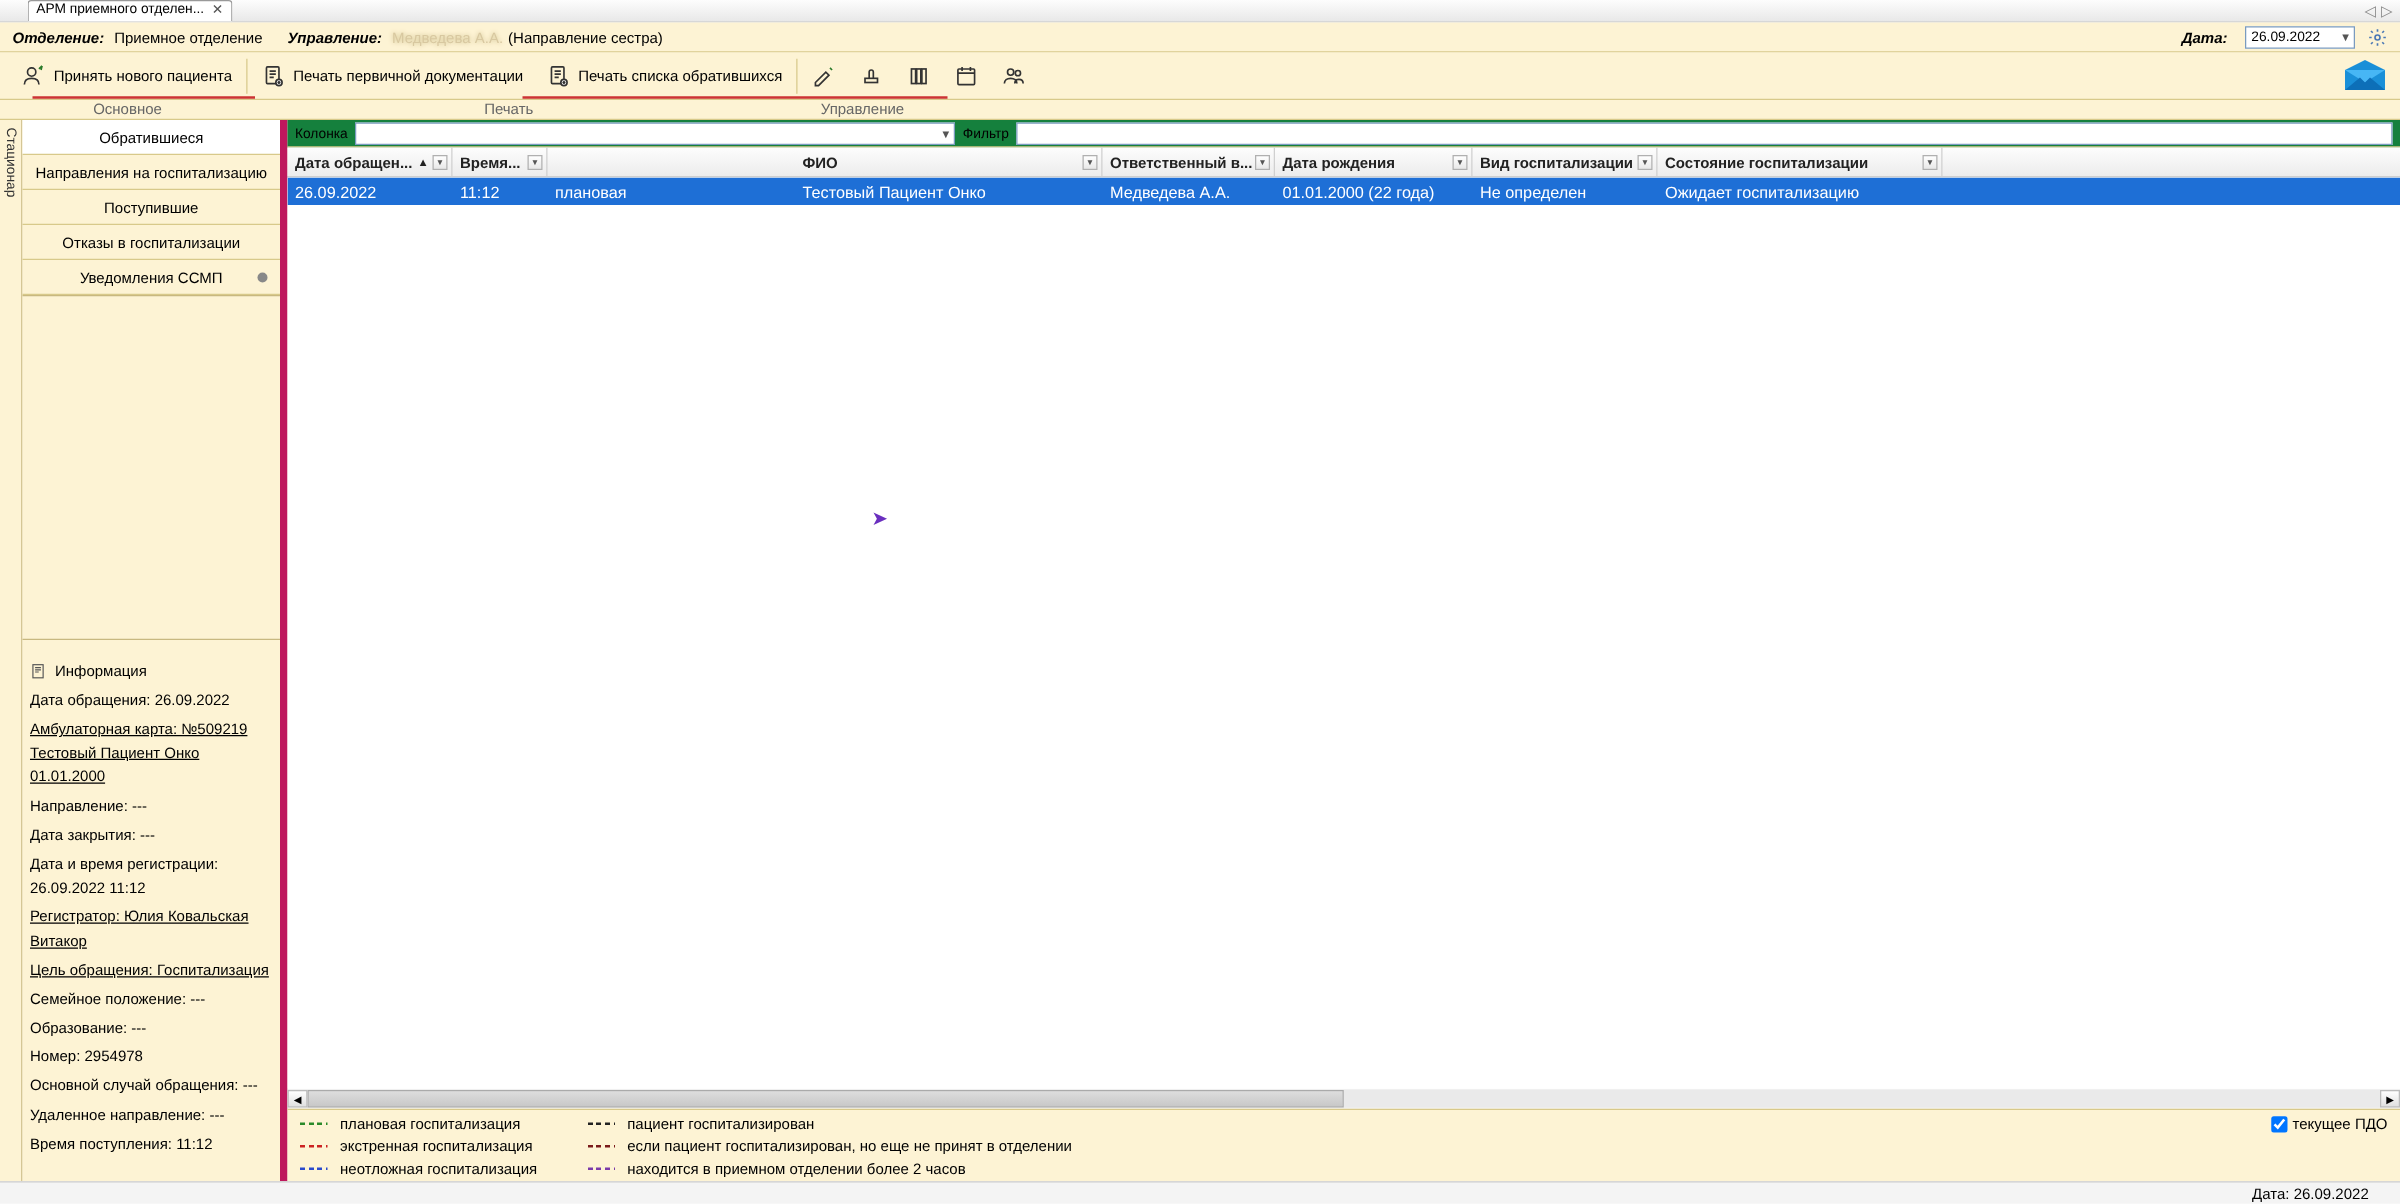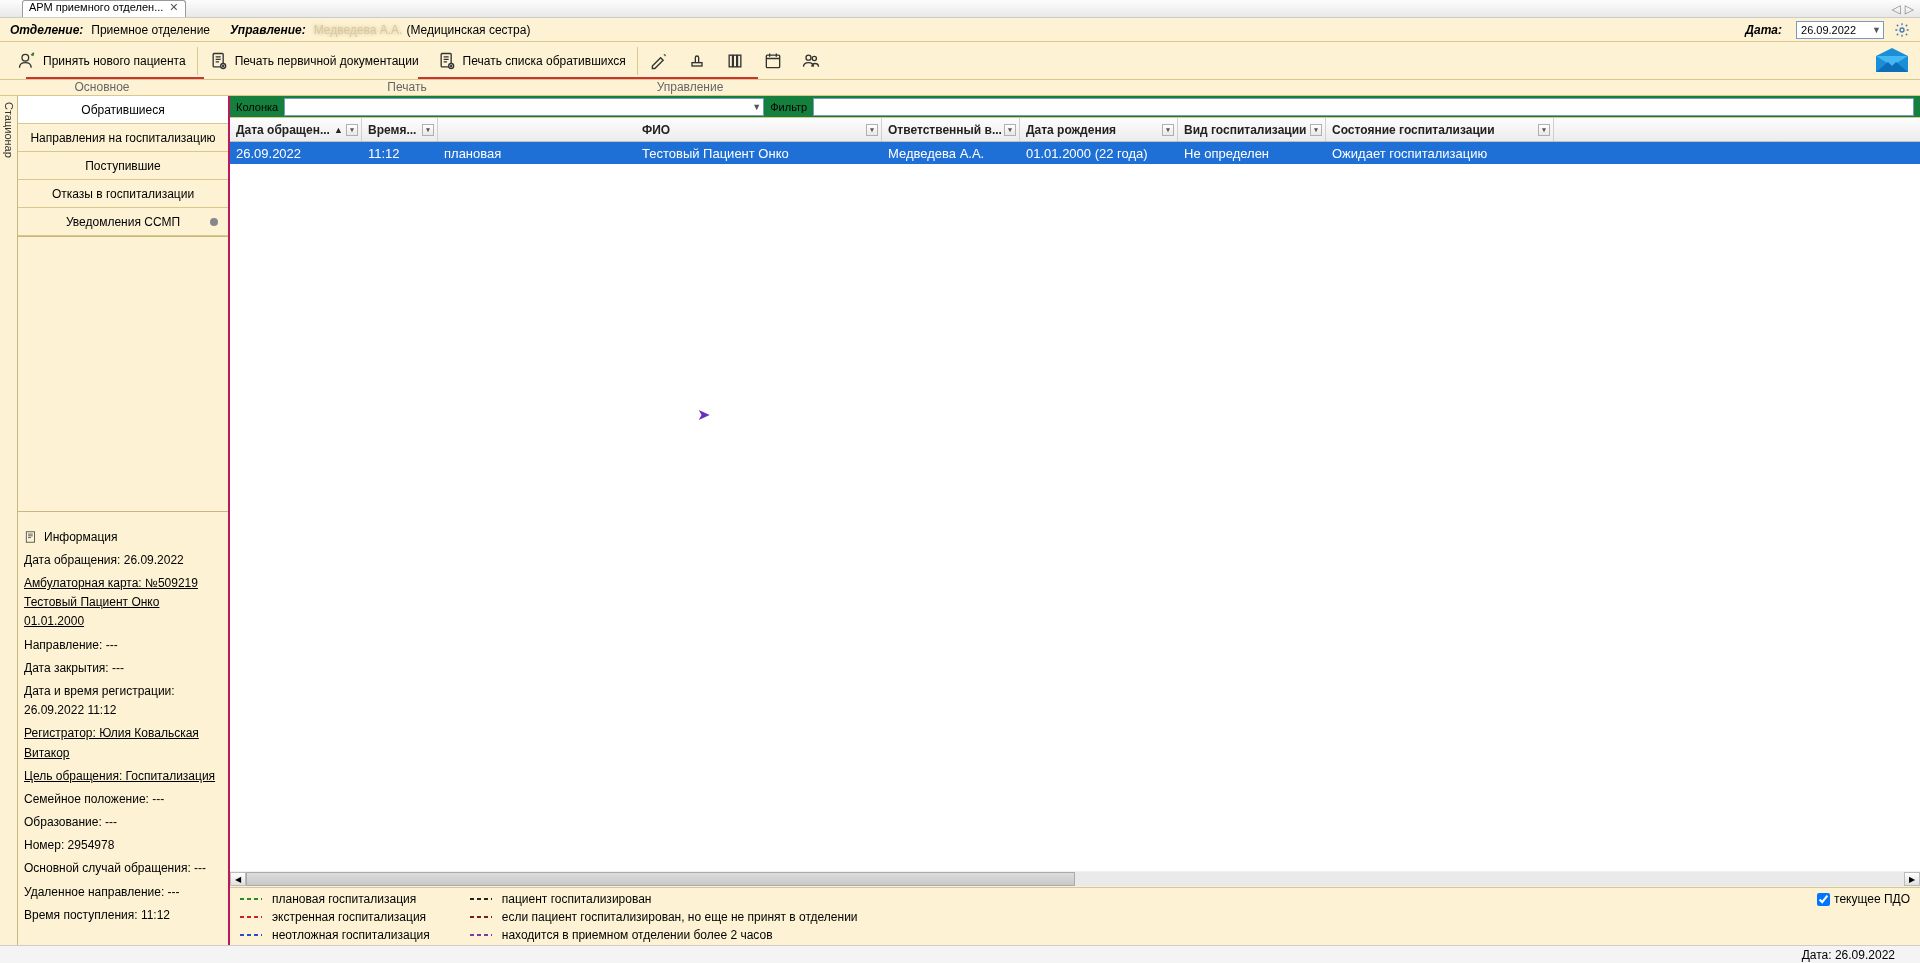--- a/index.html
+++ b/index.html
@@ -30,21 +30,21 @@
 .red-under { position: absolute; height: 2px; background: #cc3333; bottom: 0; }
 .red1 { left: 26px; width: 178px; }
 .red2 { left: 418px; width: 340px; }
 .section-labels { height: 16px; background: #fdf3d4; display: flex; font-size: 10px; color: #666; border-bottom: 1px solid #d8c98a; }
 .section-labels div { text-align: center; }
 
 .mail-icon { position: absolute; right: 10px; top: 4px; width: 36px; height: 28px; }
 
 .main { flex: 1; display: flex; min-height: 0; }
 .vtab { width: 18px; background: #fdf3d4; border-right: 1px solid #c8b880; writing-mode: vertical-rl; text-orientation: mixed; padding: 6px 2px; font-size: 11px; color: #333; display:flex; align-items:center; justify-content:flex-start; }
-.sidebar { width: 212px; background: #fdf3d4; border-right: 2px solid #be185d; display: flex; flex-direction: column; }
+.sidebar { width: 212px; background: #fdf3d4; border-right: 6px solid #be185d; display: flex; flex-direction: column; }
 .side-list { border-bottom: 1px solid #c8b880; }
 .side-item { height: 28px; display: flex; align-items: center; justify-content: center; border-bottom: 1px solid #d8c98a; cursor: pointer; font-size: 12px; position: relative; }
 .side-item.active { background: #fff; font-weight: normal; }
 .side-item .dot { position: absolute; right: 10px; width: 8px; height: 8px; border-radius: 50%; background: #888; }
 .side-spacer { flex: 1; }
 .info-panel { border-top: 1px solid #c8b880; padding: 16px 6px; font-size: 11px; line-height: 1.6; overflow: auto; }
 .info-title { display: flex; align-items: center; gap: 6px; font-weight: normal; margin-bottom: 4px; }
 .info-panel .u { text-decoration: underline; }
 .info-panel div { margin-bottom: 4px; }
 
@@ -101,21 +101,21 @@
       <span>◁</span>
       <span>▷</span>
     </div>
   </div>
 
   <div class="header">
     <span class="lbl">Отделение:</span>
     <span class="val">Приемное отделение</span>
     <span class="lbl">Управление:</span>
     <span class="blurred">Медведева А.А.</span>
-    <span class="role">(Медицинская сестра)</span>
+    <span class="role">(Направление сестра)</span>
     <span class="lbl">Дата:</span>
     <div class="date-select">
       <span>26.09.2022</span>
       <span class="dd">▼</span>
     </div>
     <div class="gear">
       <svg viewBox="0 0 24 24" width="16" height="16" fill="none" stroke="#4a78b5" stroke-width="2">
           <circle cx="12" cy="12" r="3"></circle>
           <path d="M12 2v3M12 19v3M4.2 4.2l2.1 2.1M17.7 17.7l2.1 2.1M2 12h3M19 12h3M4.2 19.8l2.1-2.1M17.7 6.3l2.1-2.1"></path>
         </svg>

